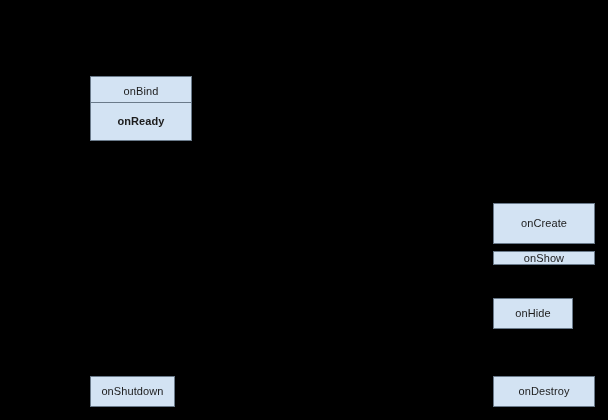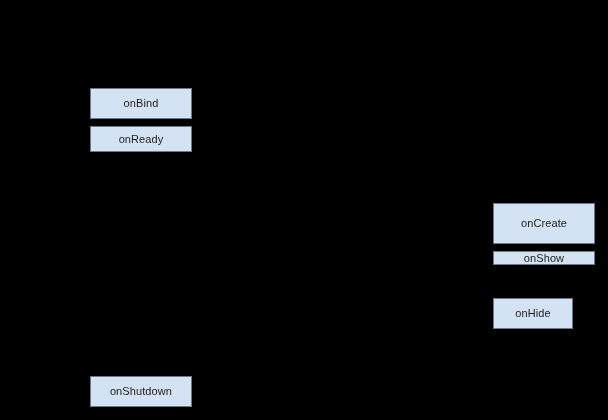--- a/index.html
+++ b/index.html
@@ -34,39 +34,42 @@
     text-align: center;
     white-space: nowrap;
     user-select: none;
   }
 </style>
 </head>
 <body>
 
 <div id="diagram-canvas">
 
-  <div class="node" style="left:90px;  top:88px;  width:102px; height:31px;">
+  <div class="node" style="left:90px;  top:76px;  width:102px; height:31px;">
     <span>onBind</span>
   </div>
 
-  <div class="node" style="left:90px;  top:126px; width:102px; height:26px;">
+  <div class="node" style="left:90px;  top:102px; width:102px; height:39px;font-weight:bold;">
     <span>onReady</span>
   </div>
 
 
   <div class="node" style="left:493px; top:203px; width:102px; height:41px;">
     <span>onCreate</span>
   </div>
 
   <div class="node" style="left:493px; top:251px; width:102px; height:14px;">
     <span>onShow</span>
   </div>
 
   <div class="node" style="left:493px; top:298px; width:80px; height:31px;">
     <span>onHide</span>
   </div>
 
-  <div class="node" style="left:90px;  top:376px; width:102px; height:31px;">
+  <div class="node" style="left:90px;  top:376px; width:85px; height:31px;">
     <span>onShutdown</span>
   </div>
 
+  <div class="node" style="left:493px; top:376px; width:102px; height:31px;">
+    <span>onDestroy</span>
+  </div>
 
 </div>
 
 </body></html>

